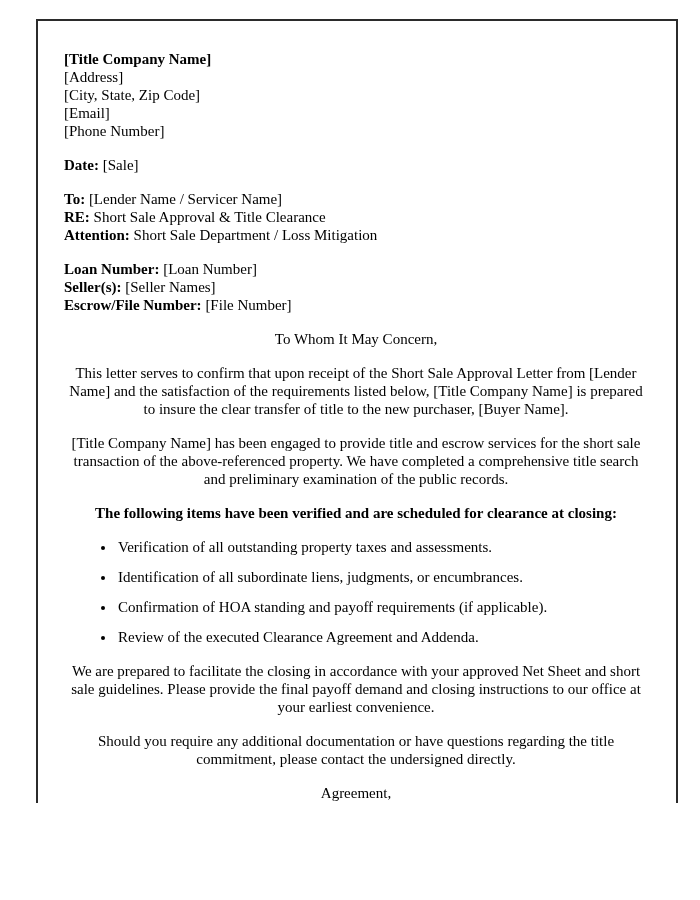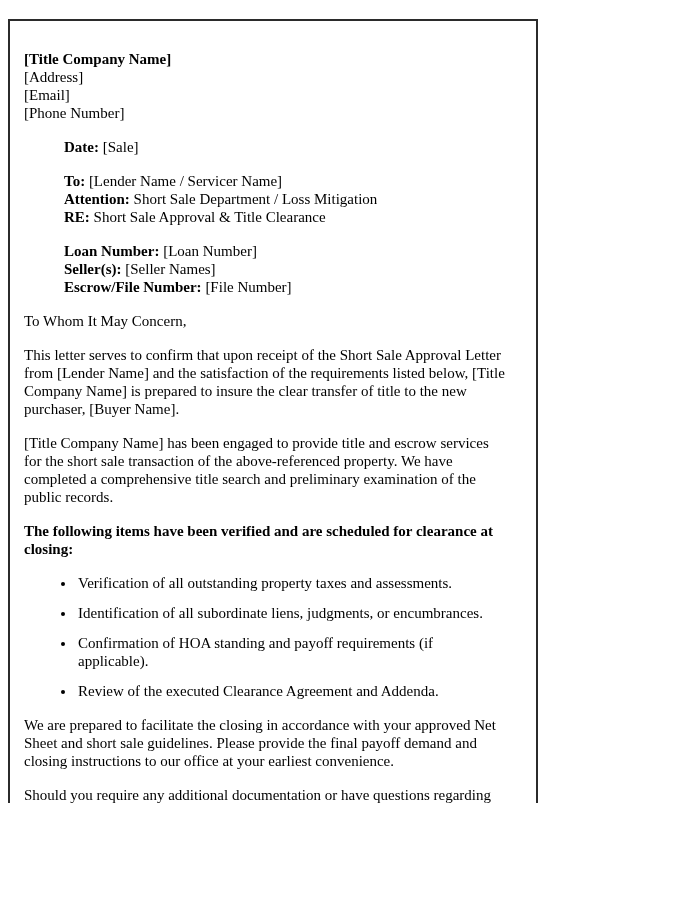--- a/index.html
+++ b/index.html
@@ -9,80 +9,81 @@
   }
   body {
     width: 700px;
     height: 900px;
     position: relative;
     font-family: "Liberation Serif", "DejaVu Serif", serif;
     color: #000000;
   }
   .letter-page {
     position: absolute;
-    left: 8px;
+    left: 36px;
     top: 19px;
-    width: 530px;
+    width: 642px;
     height: 784px;
     box-sizing: border-box;
     border-top: 2px solid #2b2b2b;
     border-left: 2px solid #2b2b2b;
     border-right: 2px solid #2b2b2b;
     border-bottom: none;
     background: #ffffff;
-    padding: 29px 28px 0 14px;
+    padding: 29px 28px 0 26px;
     overflow: hidden;
   }
   .letter-page, .letter-page p, .letter-page div, .letter-page li {
     font-size: 15px;
     line-height: 18px;
   }
   .block {
     margin: 0 0 16px 0;
   }
   .block .line {
     margin: 0;
   }
   p.para {
     margin: 0 0 16px 0;
+    text-align: center;
   }
   .b, strong {
     font-weight: bold;
-    margin-left: 40px;
   }
   ul.checklist {
     margin: 0 0 16px 0;
     padding-left: 40px;
     list-style-type: disc;
   }
   ul.checklist li {
     margin: 12px;
     padding-left: 2px;
   }
 </style>
 </head>
 <body>
 
 <div class="letter-page">
 
   <div class="block">
     <div class="line b">[Title Company Name]</div>
     <div class="line">[Address]</div>
+    <div class="line">[City, State, Zip Code]</div>
     <div class="line">[Email]</div>
     <div class="line">[Phone Number]</div>
   </div>
 
   <div class="block">
     <div class="line"><strong>Date:</strong> <span>[Sale]</span></div>
   </div>
 
   <div class="block">
     <div class="line"><strong>To:</strong> <span>[Lender Name / Servicer Name]</span></div>
+    <div class="line"><strong>RE:</strong> <span>Short Sale Approval &amp; Title Clearance</span></div>
     <div class="line"><strong>Attention:</strong> <span>Short Sale Department / Loss Mitigation</span></div>
-    <div class="line"><strong>RE:</strong> <span>Short Sale Approval &amp; Title Clearance</span></div>
   </div>
 
   <div class="block">
     <div class="line"><strong>Loan Number:</strong> <span>[Loan Number]</span></div>
     <div class="line"><strong>Seller(s):</strong> <span>[Seller Names]</span></div>
     <div class="line"><strong>Escrow/File Number:</strong> <span>[File Number]</span></div>
   </div>
 
   <p class="para">To Whom It May Concern,</p>
 

